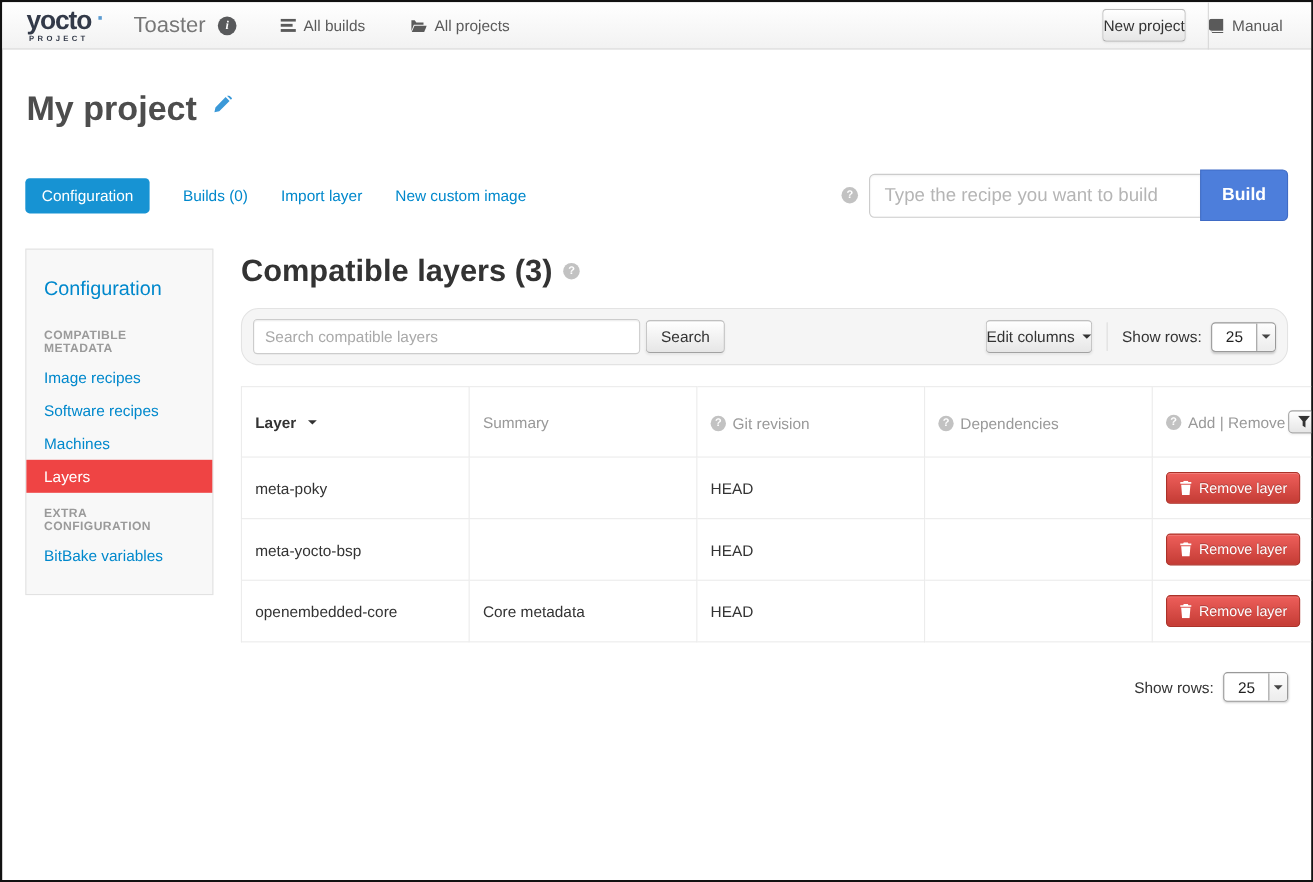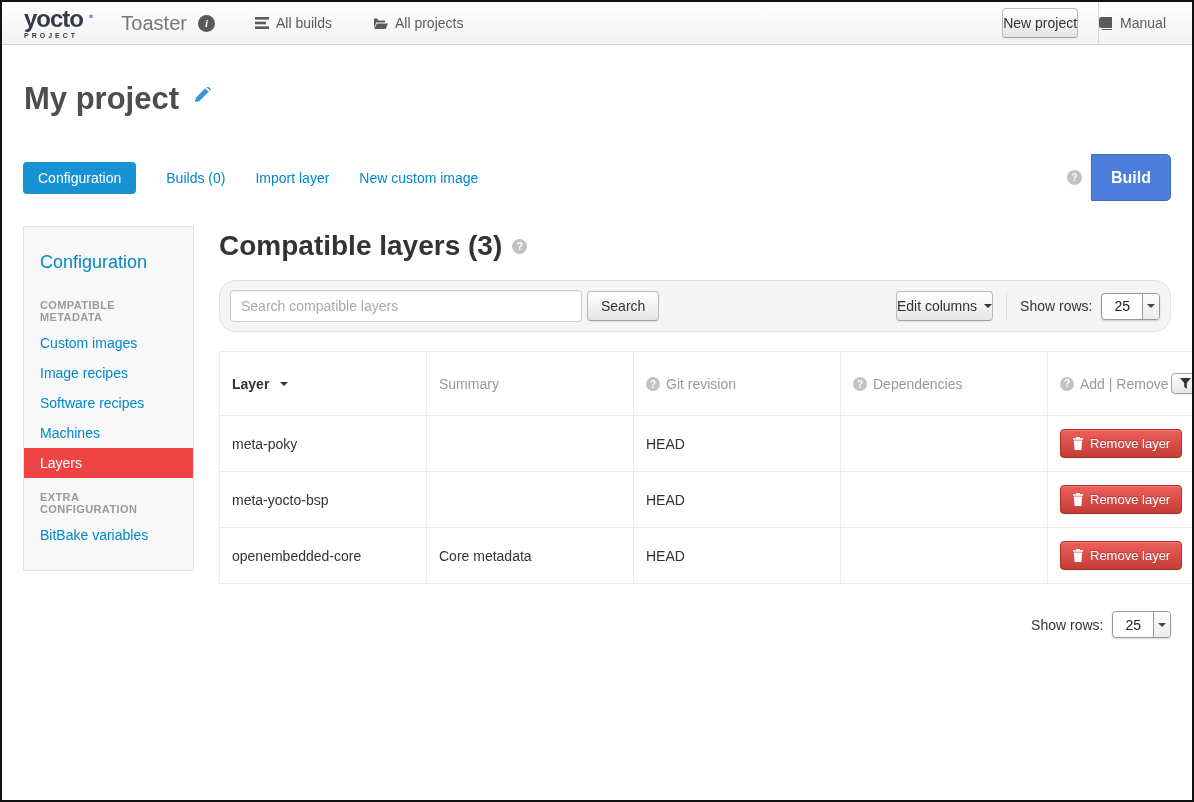--- a/index.html
+++ b/index.html
@@ -14,21 +14,21 @@
   }
   a { text-decoration:none; cursor:pointer; }
 
   
   .navbar {
     height:43px; display:flex; align-items:center;
     background:linear-gradient(#ffffff,#f2f2f2);
     border-bottom:1px solid #d4d4d4;
   }
   .brand { display:flex; align-items:flex-start; margin-left:22px; cursor:pointer; }
-  .brand-stack { display:flex; flex-direction:column; align-items:flex-start; line-height:1; }
+  .brand-stack { display:flex; flex-direction:column; align-items:center; line-height:1; }
   .brand-top { font-size:24px; font-weight:bold; color:#333a49; letter-spacing:-1px; }
   .brand-sub { font-size:7px; font-weight:bold; letter-spacing:3px; color:#333a49; margin-top:1px; }
   .brand-dot { color:#5b9bd1; font-size:22px; font-weight:bold; margin:0 0 0 5px; line-height:20px; }
   .app-title { margin-left:26px; font-size:20px; color:#777; }
   .info-icon {
     width:17px; height:17px; border-radius:50%; background:#58595b; color:#fff;
     display:inline-flex; align-items:center; justify-content:center;
     font-size:11px; font-weight:bold; font-style:italic; margin-left:11px;
     font-family:"Liberation Serif", serif; cursor:pointer;
   }
@@ -196,30 +196,30 @@
 </div>
 
 <div class="tabs-row">
   <span class="tab-pill">Configuration</span>
   <a class="tab-link">Builds (0)</a>
   <a class="tab-link">Import layer</a>
   <a class="tab-link">New custom image</a>
 
   <div class="build-form">
     <span class="help-icon build-help">?</span>
+    <input class="build-input" type="text" placeholder="Type the recipe you want to build" style="">
     <button class="build-btn">Build</button>
   </div>
 </div>
 
 <div class="content">
 
   <div class="sidebar">
     <a class="side-title">Configuration</a>
     <div class="side-section">COMPATIBLE METADATA</div>
-    <a class="side-item">Custom images</a>
     <a class="side-item">Image recipes</a>
     <a class="side-item">Software recipes</a>
     <a class="side-item">Machines</a>
     <a class="side-item active">Layers</a>
     <div class="side-section">EXTRA CONFIGURATION</div>
     <a class="side-item">BitBake variables</a>
   </div>
 
   <div class="main">
     <div class="main-heading">

